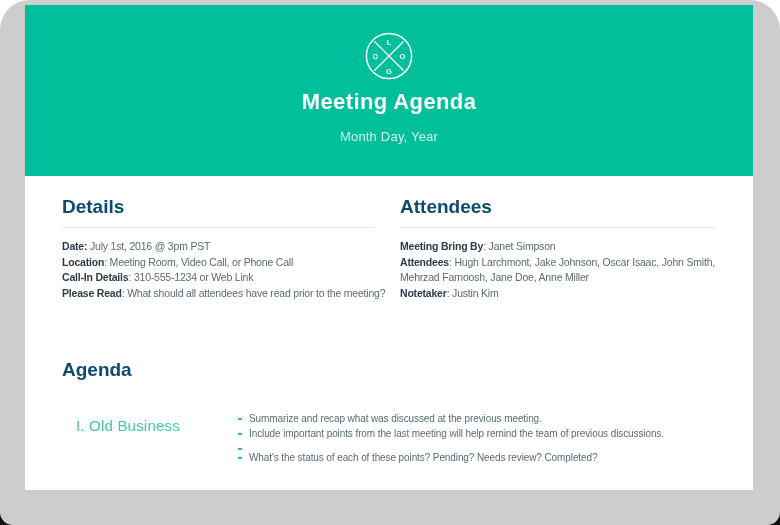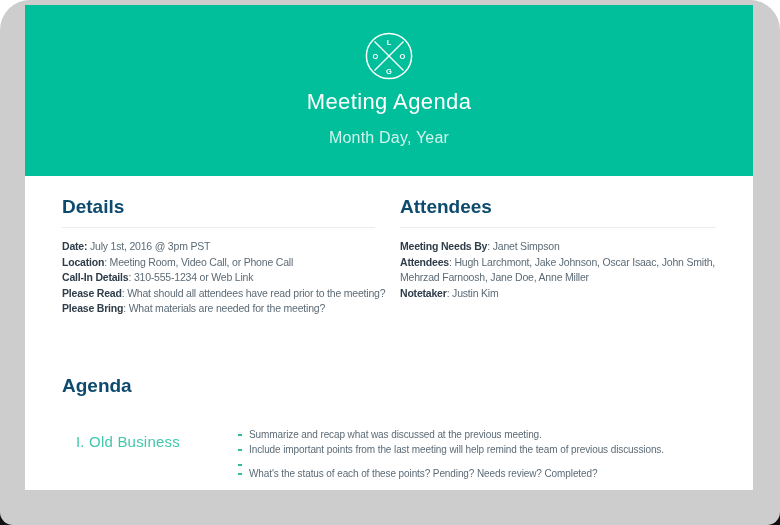--- a/index.html
+++ b/index.html
@@ -37,26 +37,26 @@
   .logo text {
     fill:#ffffff;
     font-family:"Liberation Sans", sans-serif;
     font-size:7.5px;
     font-weight:bold;
     text-anchor:middle;
   }
   .doc-title {
     margin-top:9px;
     font-size:22px;
-    font-weight:400;
+    font-weight:700;
     letter-spacing:0.4px;
   }
   .doc-subtitle {
     margin-top:14px;
-    font-size:16px;
+    font-size:13px;
     font-weight:400;
     color:rgba(255,255,255,0.82);
     letter-spacing:0.2px;
   }
   .content { padding:20px 37px 0 37px; }
   .columns { display:flex; }
   .col-left  { width:313px; margin-right:25px; flex:none; }
   .col-right { flex:1; }
   h2.section-heading {
     color:#0c4a6e;
@@ -129,27 +129,26 @@
   <div class="content">
 
     <div class="columns">
       <div class="col-left">
         <h2 class="section-heading">Details</h2>
         <div class="divider"></div>
         <div class="field"><b>Date:</b><span> </span><span>July 1st, 2016 @ 3pm PST</span></div>
         <div class="field"><b>Location</b><span>: </span><span>Meeting Room, Video Call, or Phone Call</span></div>
         <div class="field"><b>Call-In Details</b><span>: </span><span>310-555-1234 or Web Link</span></div>
         <div class="field"><b>Please Read</b><span>: </span><span>What should all attendees have read prior to the meeting?</span></div>
-        <div class="field"><b>Please Bring</b><span>: </span><span>What materials are needed for the meeting?</span></div>
       </div>
 
       <div class="col-right">
         <h2 class="section-heading">Attendees</h2>
         <div class="divider"></div>
-        <div class="field"><b>Meeting Needs By</b><span>: </span><span>Janet Simpson</span></div>
+        <div class="field"><b>Meeting Bring By</b><span>: </span><span>Janet Simpson</span></div>
         <div class="field wrap"><b>Attendees</b><span>: </span><span>Hugh Larchmont, Jake Johnson, Oscar Isaac, John Smith, Mehrzad Farnoosh, Jane Doe, Anne Miller</span></div>
         <div class="field"><b>Notetaker</b><span>: </span><span>Justin Kim</span></div>
       </div>
     </div>
 
     <div class="agenda-section">
       <h2 class="section-heading">Agenda</h2>
       <div class="agenda-row">
         <div class="agenda-item-title">I. Old Business</div>
         <div class="points">

